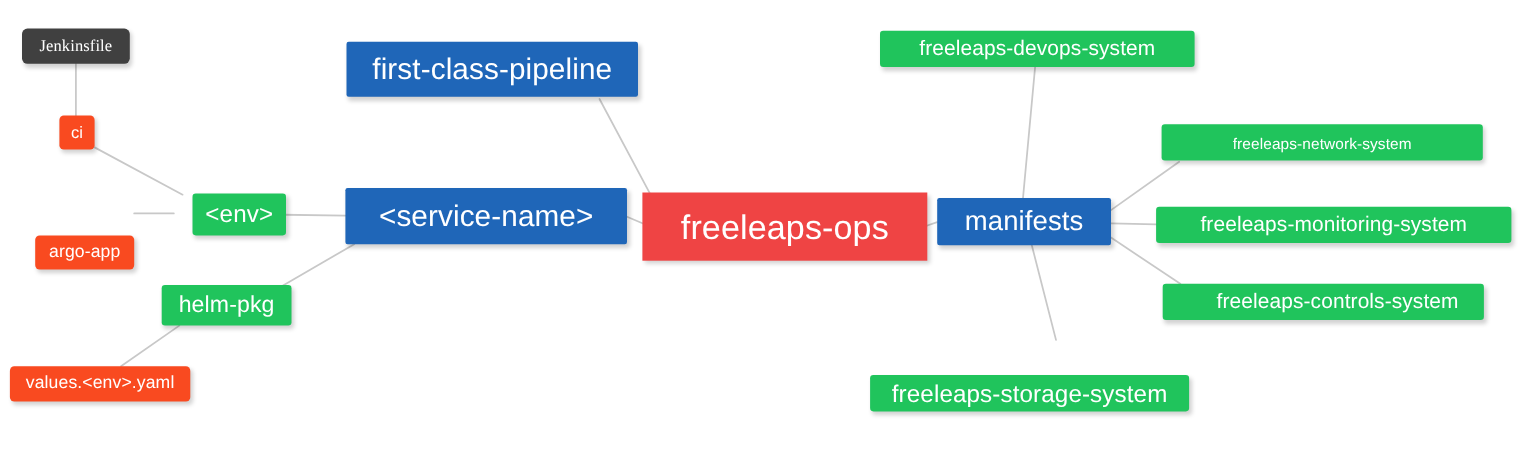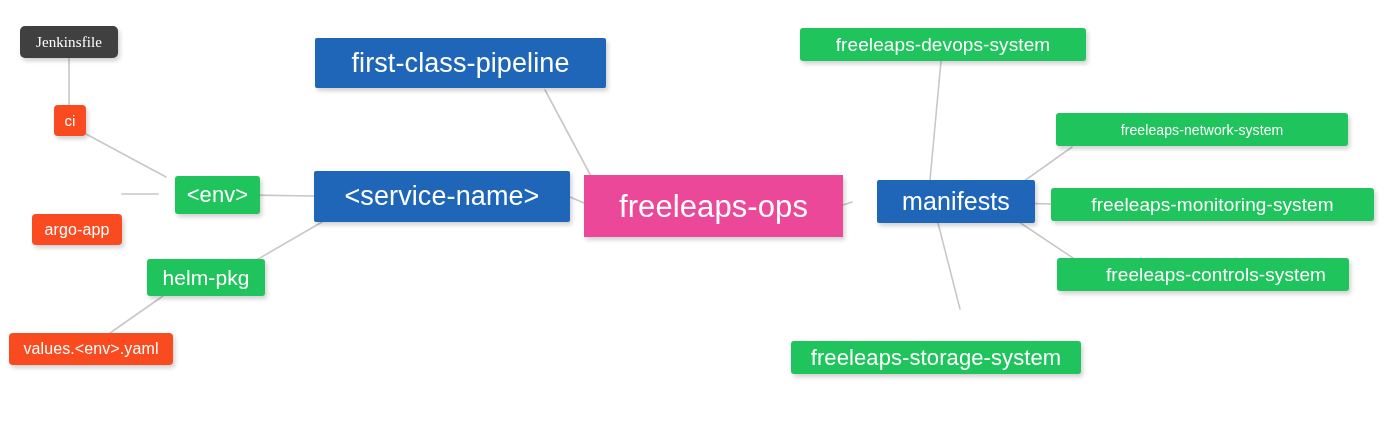--- a/index.html
+++ b/index.html
@@ -32,21 +32,21 @@
     display: flex;
     align-items: center;
     justify-content: center;
     color: #ffffff;
     white-space: nowrap;
     line-height: 1;
     box-shadow: 2px 3px 4px rgba(0, 0, 0, 0.18);
     letter-spacing: 0.1px;
   }
   .node.root {
-    background: #ec4899;
+    background: #ef4444;
     border-radius: 0;
     text-align: center;
   }
   .node.blue {
     background: #1f66b8;
     border-radius: 2px;
   }
   .node.green {
     background: #20c45c;
     border-radius: 3px;
@@ -81,24 +81,24 @@
       <line x1="1010" y1="216" x2="1073" y2="258" stroke="#c8c8c8" stroke-width="1.6" stroke-linecap="round"></line>
       <line x1="938" y1="223" x2="960" y2="309" stroke="#c8c8c8" stroke-width="1.6" stroke-linecap="round"></line>
     </svg>
   <div id="node-layer">
       <div class="node root" style="left: 584px; top: 175px; width: 259px; height: 62px; font-size: 31px;">
         <span>freeleaps-ops</span>
       </div>
       <div class="node blue" style="left: 314px; top: 171px; width: 256px; height: 51px; font-size: 27px;">
         <span>&lt;service-name&gt;</span>
       </div>
-      <div class="node blue" style="left: 315px; top: 38px; width: 291px; height: 50px; font-size: 27px;">
+      <div class="node blue" style="left: 315px; top: 38px; width: 265px; height: 50px; font-size: 27px;">
         <span>first-class-pipeline</span>
       </div>
-      <div class="node blue" style="left: 852px; top: 180px; width: 158px; height: 43px; font-size: 25px; margin-left: 25px;">
+      <div class="node blue" style="left: 852px; top: 180px; width: 158px; height: 43px; font-size: 25px;">
         <span>manifests</span>
       </div>
       <div class="node green" style="left: 175px; top: 176px; width: 85px; height: 38px; font-size: 22px;">
         <span>&lt;env&gt;</span>
       </div>
       <div class="node green" style="left: 147px; top: 259px; width: 118px; height: 37px; font-size: 21px; text-align: center;">
         <span>helm-pkg</span>
       </div>
       <div class="node green" style="left: 800px; top: 28px; width: 286px; height: 33px; font-size: 19px; text-align: right;">
         <span>freeleaps-devops-system</span>

